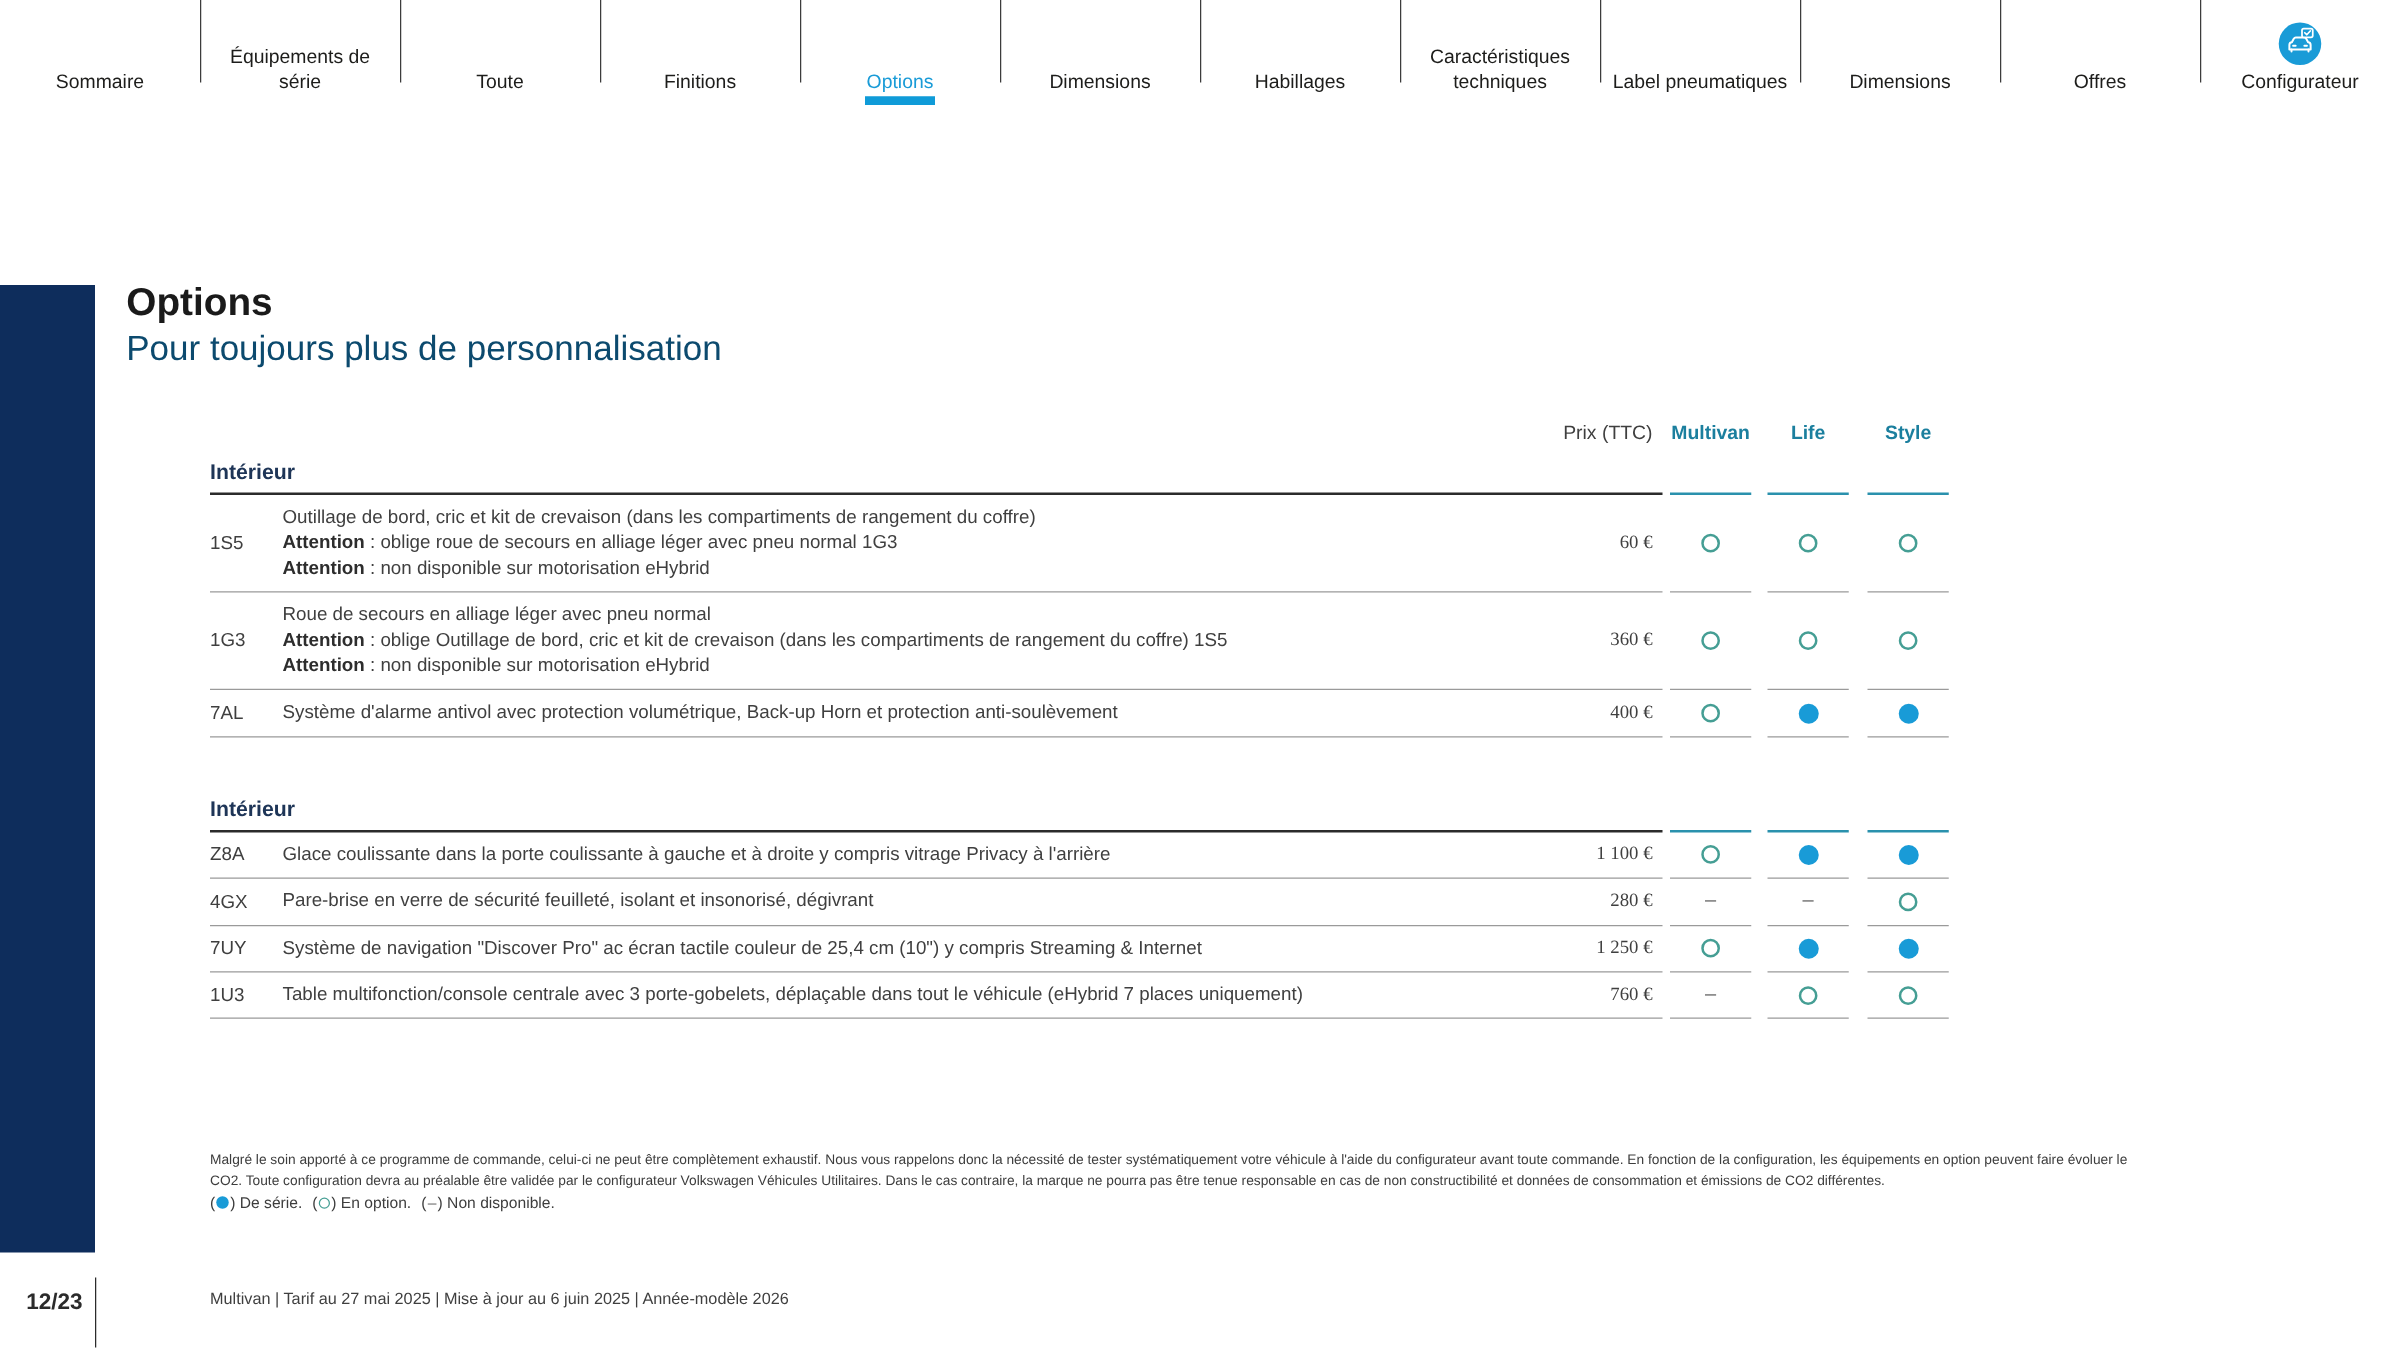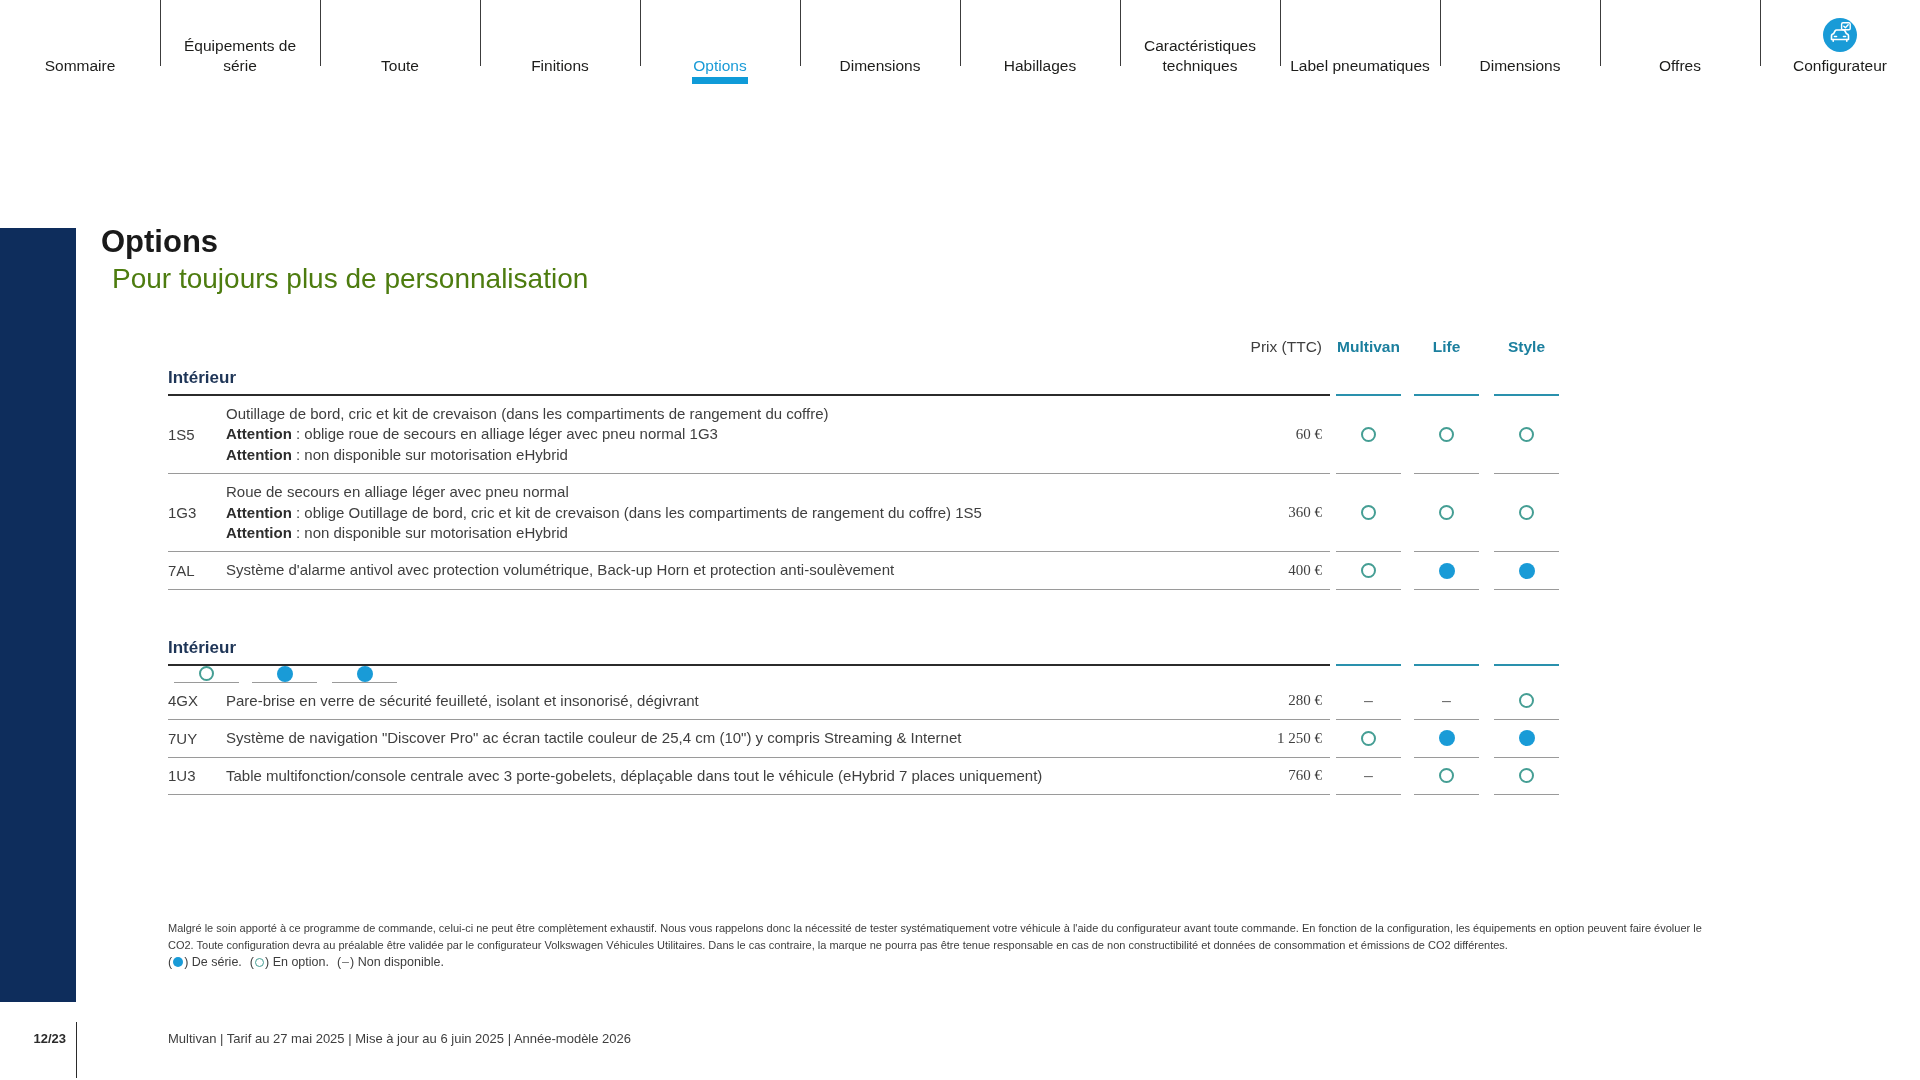--- a/index.html
+++ b/index.html
@@ -22,21 +22,21 @@
   .tab + .tab::before { content:""; position:absolute; left:0; top:0; width:1px; height:66px; background:#3c3c3c; }
   .tab.active { color:#199bd7; }
   .tab.active::after { content:""; position:absolute; top:77px; left:50%; transform:translateX(-50%); width:56px; height:7px; background:#0f9bd8; }
   .tab-icon { display:block; margin-bottom:3px; height:36px; }
 
   
   .side-bar { position:absolute; left:0; top:228px; width:76px; height:774px; background:#0e2d5c; }
 
   
   .page-title { position:absolute; left:101px; top:224px; font-size:31px; font-weight:bold; color:#1a1a1a; }
-  .page-subtitle { position:absolute; left:112px; top:263px; font-size:28px; font-weight:normal; color:#4d7c0f; }
+  .page-subtitle { position:absolute; left:101px; top:263px; font-size:28px; font-weight:normal; color:#0c4a6e; }
 
   
   .options-table { position:absolute; left:168px; top:338px; width:1392px; }
   .trow { display:flex; align-items:stretch; }
   .seg-main { width:1162px; display:flex; align-items:center; }
   .col-code { width:58px; font-size:15px; color:#3f3f3f; flex:none; }
   .col-desc { flex:1; font-size:15px; color:#3f3f3f; line-height:1.36; padding-right:12px; }
   .col-desc b { color:#2d2d2d; }
   .col-price { width:100px; flex:none; text-align:right; font-size:15px; color:#3f3f3f; padding-right:8px;font-family:Liberation Serif, serif; }
   .col-mark { width:65px; flex:none; display:flex; align-items:center; justify-content:center; }
@@ -63,21 +63,21 @@
   .sm.dot-filled { width:10px; height:10px; }
   .sm-dash { color:#6d6d6d; }
 
   
   .legend { position:absolute; left:168px; top:955px; font-size:12.5px; color:#3d3d3d; display:flex; align-items:center; }
   .legend .item { margin-right:8px; display:flex; align-items:center; }
   .legend .item .mark-wrap { display:flex; align-items:center; margin:0 1px; }
   .disclaimer { position:absolute; left:168px; top:920px; width:1712px; font-size:11px; color:#3d3d3d; line-height:1.55; }
 
   
-  .footer-page { position:absolute; left:0; top:1031px; width:66px; text-align:right; font-size:13px; font-weight:bold; color:#2b2b2b; }
+  .footer-page { position:absolute; left:0; top:1031px; width:66px; text-align:right; font-size:18px; font-weight:bold; color:#2b2b2b; }
   .footer-rule { position:absolute; left:76px; top:1022px; width:1px; height:56px; background:#2b2b2b; }
   .footer-info { position:absolute; left:168px; top:1031px; font-size:13px; color:#3f3f3f; }
 </style>
 </head>
 <body>
 
 <nav class="navbar" id="navbar">
     <div class="tab">
 
     <span class="tab-label">Sommaire</span>
@@ -224,20 +224,27 @@
   </div>
       <div class="trow section-row section-gap">
     <div class="seg-main">
       <span class="section-title">Intérieur</span>
     </div>
     <div class="col-mark gap1"></div>
     <div class="col-mark gap2"></div>
     <div class="col-mark gap3"></div>
   </div>
       <div class="trow data-row">
+    <div class="seg-main">
+      <span class="col-code">Z8A</span>
+      <span class="col-desc">
+            <div>Glace coulissante dans la porte coulissante à gauche et à droite y compris vitrage Privacy à l'arrière</div>
+          </span>
+      <span class="col-price">1 100 €</span>
+    </div>
     <div class="col-mark gap1">
           <span class="dot-open"></span>
         </div>
     <div class="col-mark gap2">
           <span class="dot-filled"></span>
         </div>
     <div class="col-mark gap3">
           <span class="dot-filled"></span>
         </div>
   </div>

